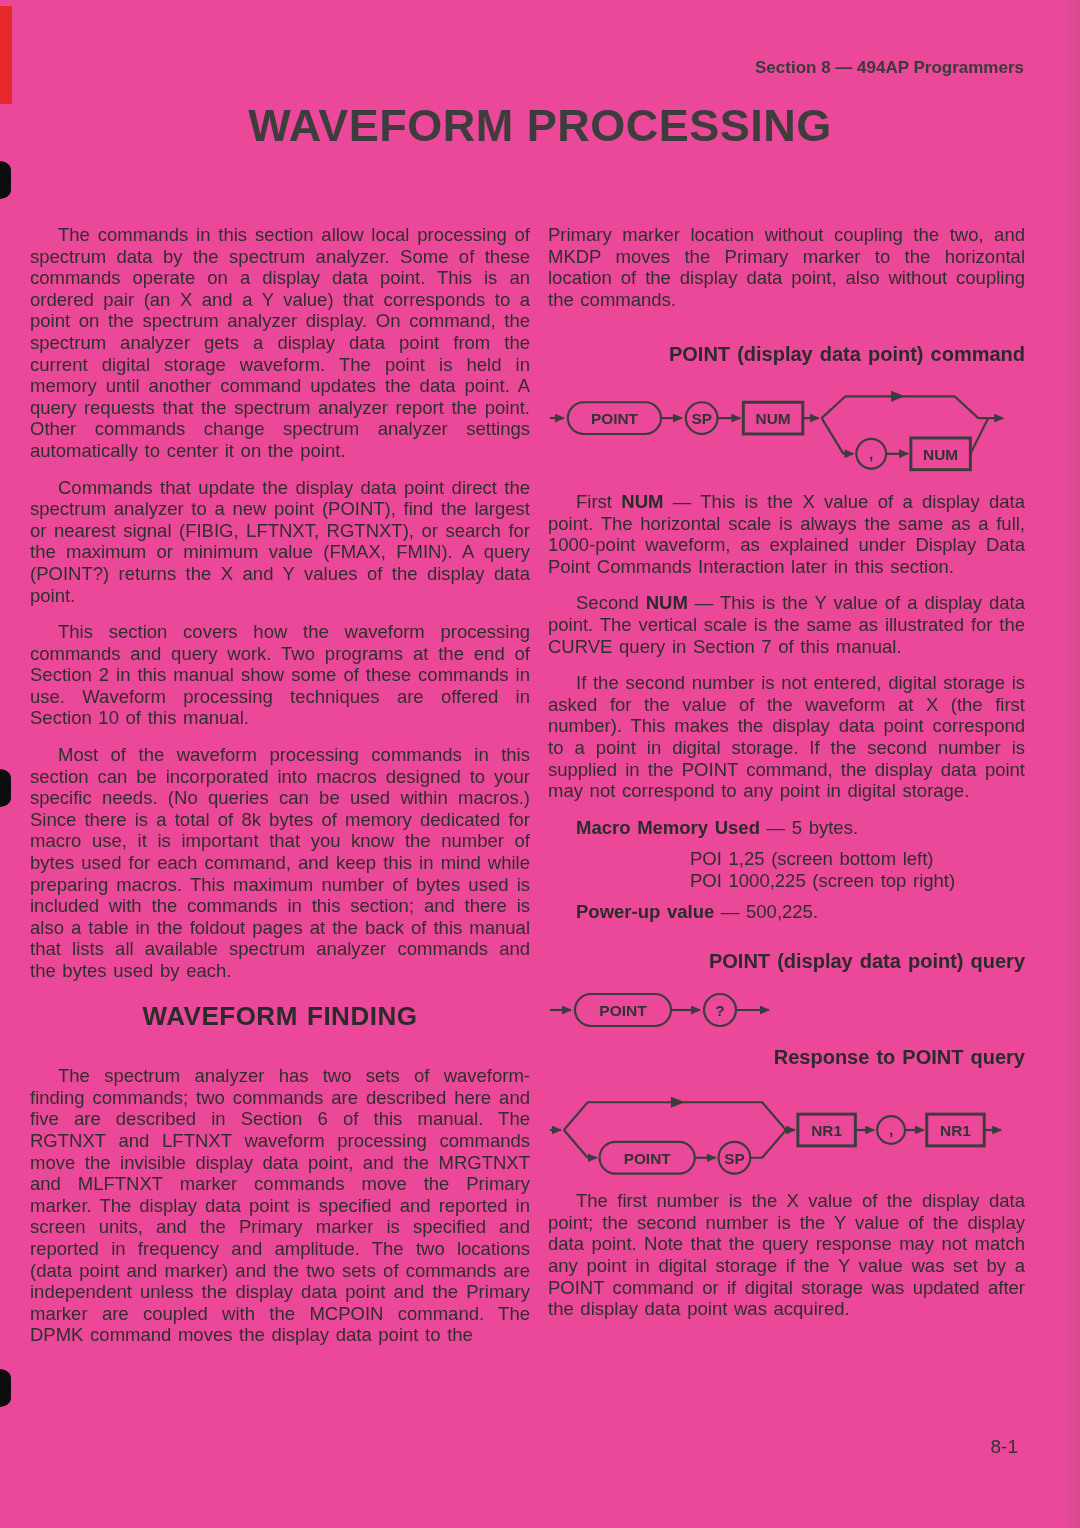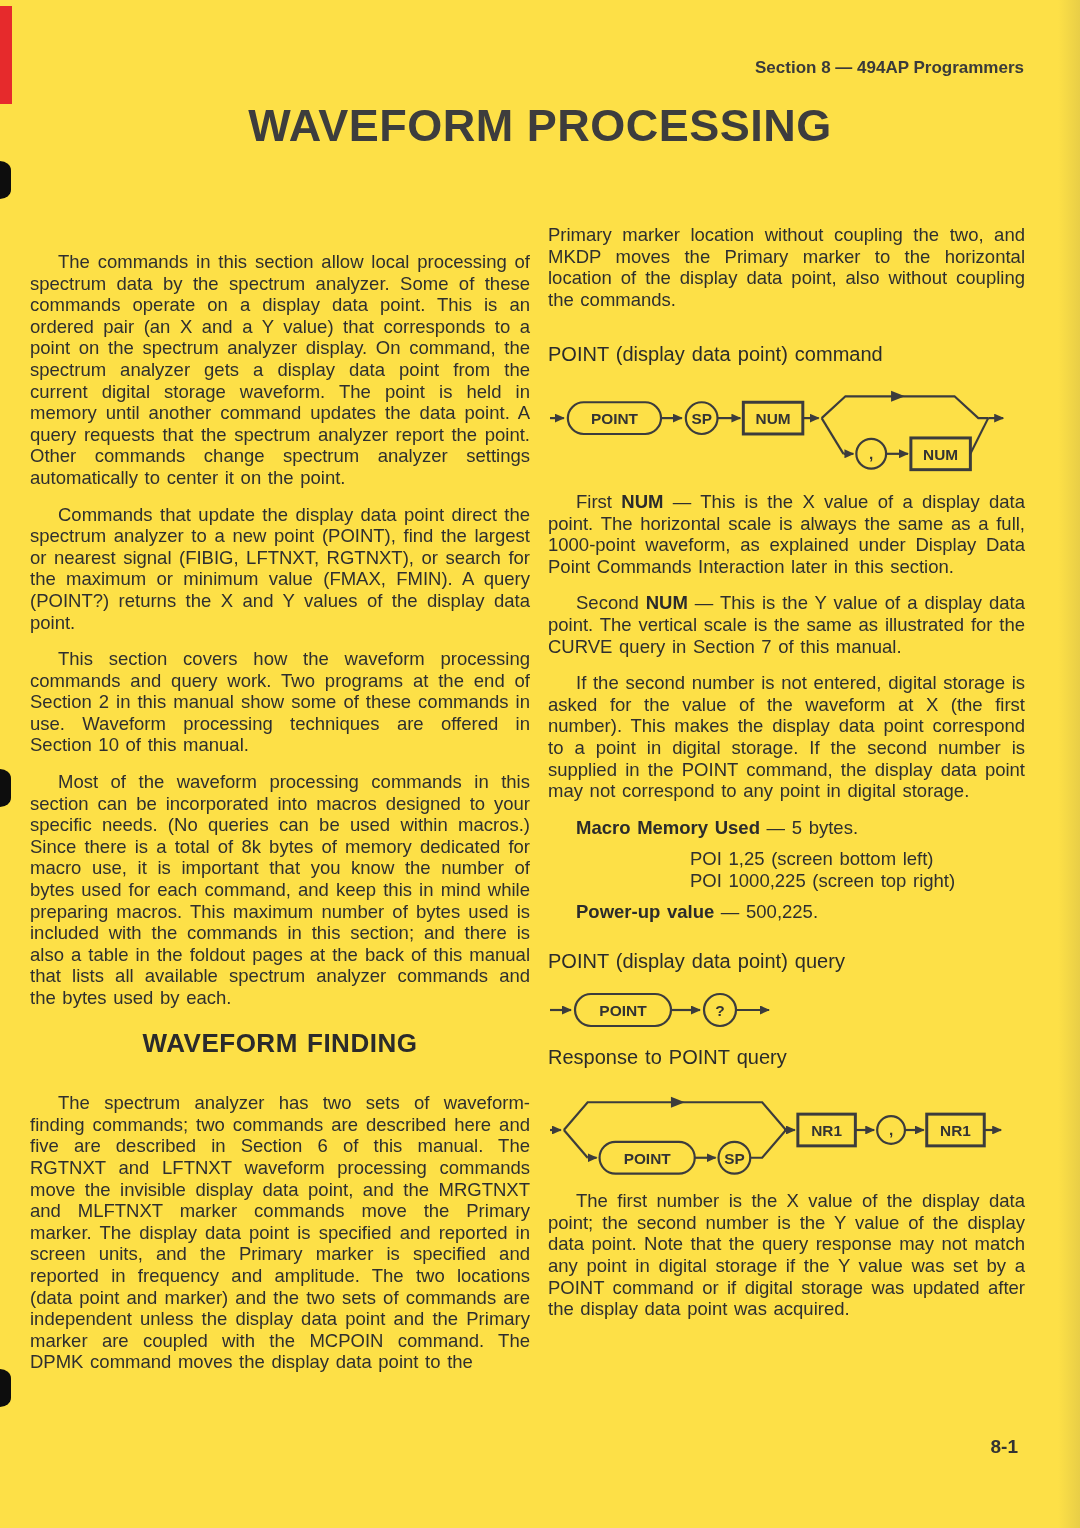--- a/index.html
+++ b/index.html
@@ -1,46 +1,46 @@
 <!DOCTYPE html>
 <html><head>
 <meta charset="utf-8">
 <style>
   html,body{margin:0;padding:0;background:#e9e9e9;}
   .page{
     position:relative;width:1080px;height:1528px;margin:0 auto;
-    background:#fde047;overflow:hidden;
+    background:#ec4899;overflow:hidden;
     font-family:"Liberation Sans","DejaVu Sans",sans-serif;
     color:#2f2f2f;
   }
   .edge-shade{position:absolute;right:0;top:0;width:22px;height:100%;
     background:linear-gradient(to right,rgba(80,75,70,0),rgba(80,75,70,0.12));}
   .red-mark{position:absolute;left:0;top:6px;width:12px;height:98px;background:#e62a2c;}
   .hole{position:absolute;left:0;width:11px;height:38px;background:#0d0d0d;
     border-radius:0 22px 22px 0/0 19px 19px 0;filter:blur(0.4px);}
   .hole1{top:161px}.hole2{top:769px}.hole3{top:1369px}
   .header-small{position:absolute;top:58px;right:56px;font-size:17px;font-weight:bold;color:#3a3a3a;}
   .title{position:absolute;top:100px;left:0;width:100%;margin:0;text-align:center;
     font-size:45px;font-weight:bold;letter-spacing:0.5px;color:#3d3d3d;}
   .col{position:absolute;top:224px;font-size:18.5px;line-height:21.6px;
     text-align:justify;word-spacing:1.5px;}
-  .col-left{left:30px;width:500px;margin-top:27px;}
+  .col-left{left:30px;width:500px;}
   .col-right{left:548px;width:477px;}
   .para{margin:0 0 15px;text-indent:28px;}
-  .subhead{font-size:20px;font-weight:normal;margin:22px 0 18px;color:#2b2b2b;
-    text-align:left;text-indent:0;}
+  .subhead{font-size:20px;font-weight:bold;margin:22px 0 18px;color:#2b2b2b;
+    text-align:right;text-indent:0;}
   .centerhead{font-size:26px;font-weight:bold;margin:24px 0 38px;color:#2b2b2b;
     text-align:center;letter-spacing:0.5px;}
   .spec-line{padding-left:28px;margin:0 0 10px;text-align:left;}
   .example-cont{padding-left:142px;text-align:left;}
   .examples-block{margin:0 0 10px;}
   b.lbl{font-weight:bold;color:#2b2b2b;}
   .diagram{display:block;margin:4px 0 12px;}
   .diagram text{font-size:15.5px;font-weight:bold;fill:#333;}
-  .page-number{position:absolute;top:1436px;right:62px;font-size:19px;font-weight:bold;color:#333;}
+  .page-number{position:absolute;top:1436px;right:62px;font-size:19px;font-weight:normal;color:#333;}
 </style>
 </head>
 <body>
 
 <div class="page">
 
   <div class="edge-shade"></div>
   <div class="red-mark"></div>
   <div class="hole hole1"></div>
   <div class="hole hole2"></div>

